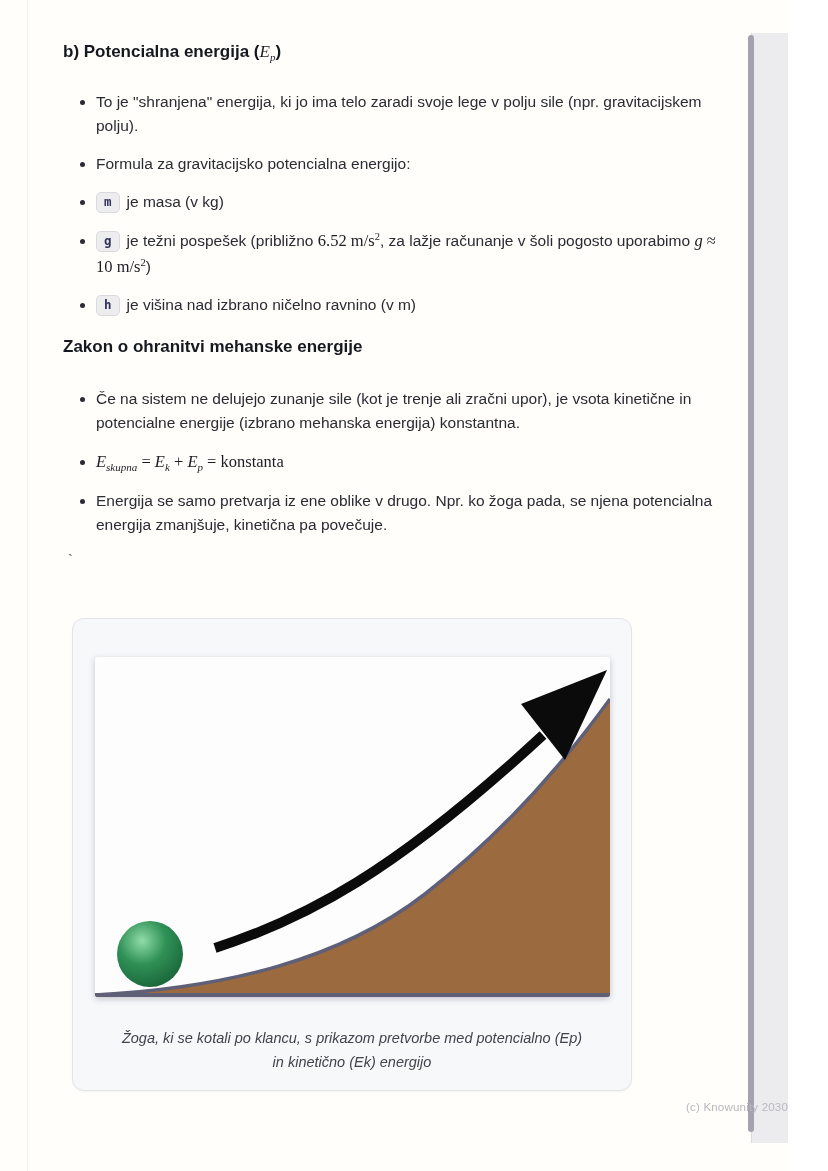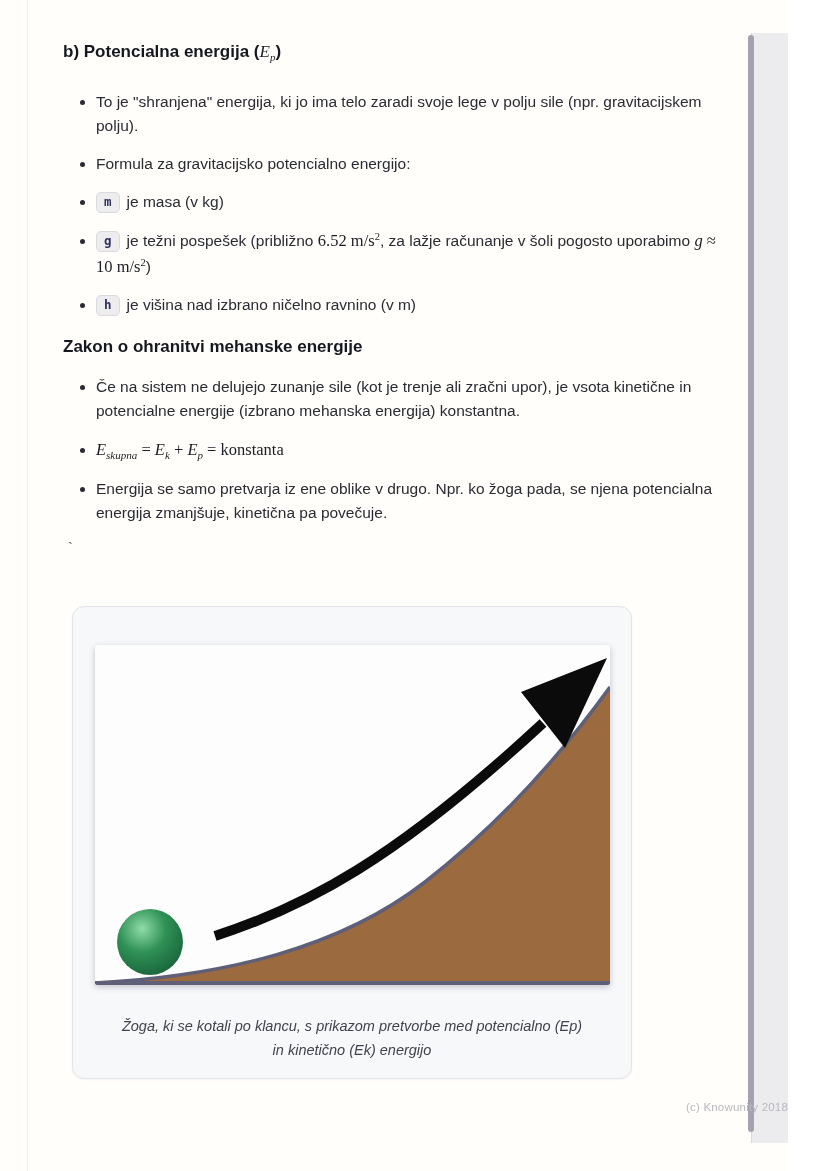--- a/index.html
+++ b/index.html
@@ -10,21 +10,21 @@
     color:#2a2b33;
   }
   .left-rule{position:absolute;left:27px;top:0;width:1px;height:1171px;background:#efefec;}
   .right-white{position:absolute;left:787px;top:0;width:41px;height:1171px;background:#ffffff;}
   .scroll-track{position:absolute;left:751px;top:33px;width:36px;height:1110px;background:#ececee;border-left:1px solid #d9d9de;}
   .scroll-thumb{position:absolute;left:748px;top:35px;width:6px;height:1097px;background:#a5a2b0;border-radius:3px;}
   .watermark{position:absolute;left:686px;top:1101px;font-size:11.5px;color:#b9b8bf;z-index:6;letter-spacing:0.2px;}
 
   .content{position:absolute;left:63px;top:30px;width:657px;font-size:15.5px;}
   h3{font-size:17px;font-weight:bold;color:#15181f;margin:12px 0 28px;}
-  h3.h2{margin:20px 0 18px;}
+  h3.h2{margin:20px 0 30px;}
   ul{margin:0;padding-left:33px;list-style:disc;}
   li{margin-bottom:14px;line-height:1.55;}
 
   .math{font-family:"Liberation Serif",serif;font-size:16.5px;color:#1c1d24;margin-top:44px;}
   .math .mi{font-style:italic;}
   .math sub{font-size:11px;font-style:italic;line-height:0;}
   .math sup{font-size:10.5px;font-style:normal;line-height:0;}
   h3 .math{font-size:17px;font-weight:normal;}
 
   .formula{ text-align:center;padding-right:80px;margin:26px 0 34px;}
@@ -59,21 +59,21 @@
 <body>
 
 <div class="left-rule"></div>
 
 <div class="content">
 
   <h3><span>b) Potencialna energija (</span><span class="math"><span class="mi">E</span><sub>p</sub></span><span>)</span></h3>
 
   <ul>
     <li><span>To je "shranjena" energija, ki jo ima telo zaradi svoje lege v polju sile (npr. gravitacijskem polju).</span></li>
-    <li><span>Formula za gravitacijsko potencialno energijo:</span></li>
+    <li><span>Formula za gravitacijsko potencialna energijo:</span></li>
   </ul>
 
 
   <ul>
     <li><code class="chip">m</code><span>je masa (v kg)</span></li>
     <li><code class="chip">g</code><span>je težni pospešek (približno </span><span class="math"><span>6.52 m/s</span><sup>2</sup></span><span>, za lažje računanje v šoli pogosto uporabimo </span><span class="math"><span class="mi">g</span><span> ≈ 10 m/s</span><sup>2</sup></span><span>)</span></li>
     <li><code class="chip">h</code><span>je višina nad izbrano ničelno ravnino (v m)</span></li>
   </ul>
 
   <h3 class="h2">Zakon o ohranitvi mehanske energije</h3>
@@ -105,13 +105,13 @@
       </svg>
     </div>
     <figcaption>Žoga, ki se kotali po klancu, s prikazom pretvorbe med potencialno (Ep) in kinetično (Ek) energijo</figcaption>
   </figure>
 
 </div>
 
 <div class="right-white"></div>
 <div class="scroll-track"></div>
 <div class="scroll-thumb"></div>
-<div class="watermark">(c) Knowunity 2018</div>
+<div class="watermark">(c) Knowunity 2030</div>
 
 </body></html>

